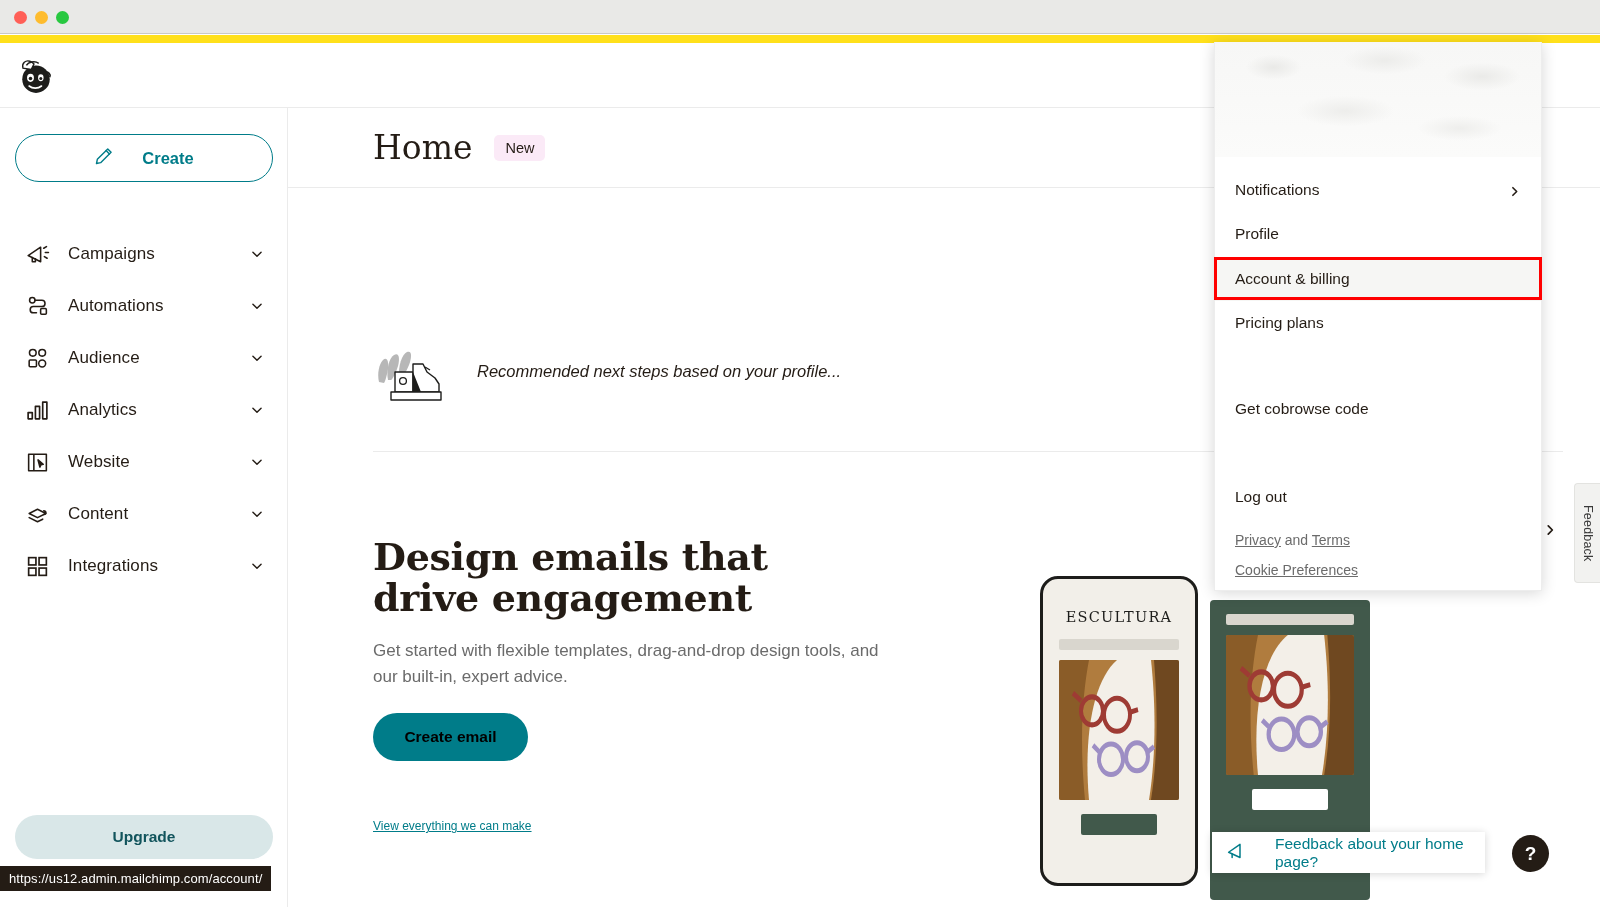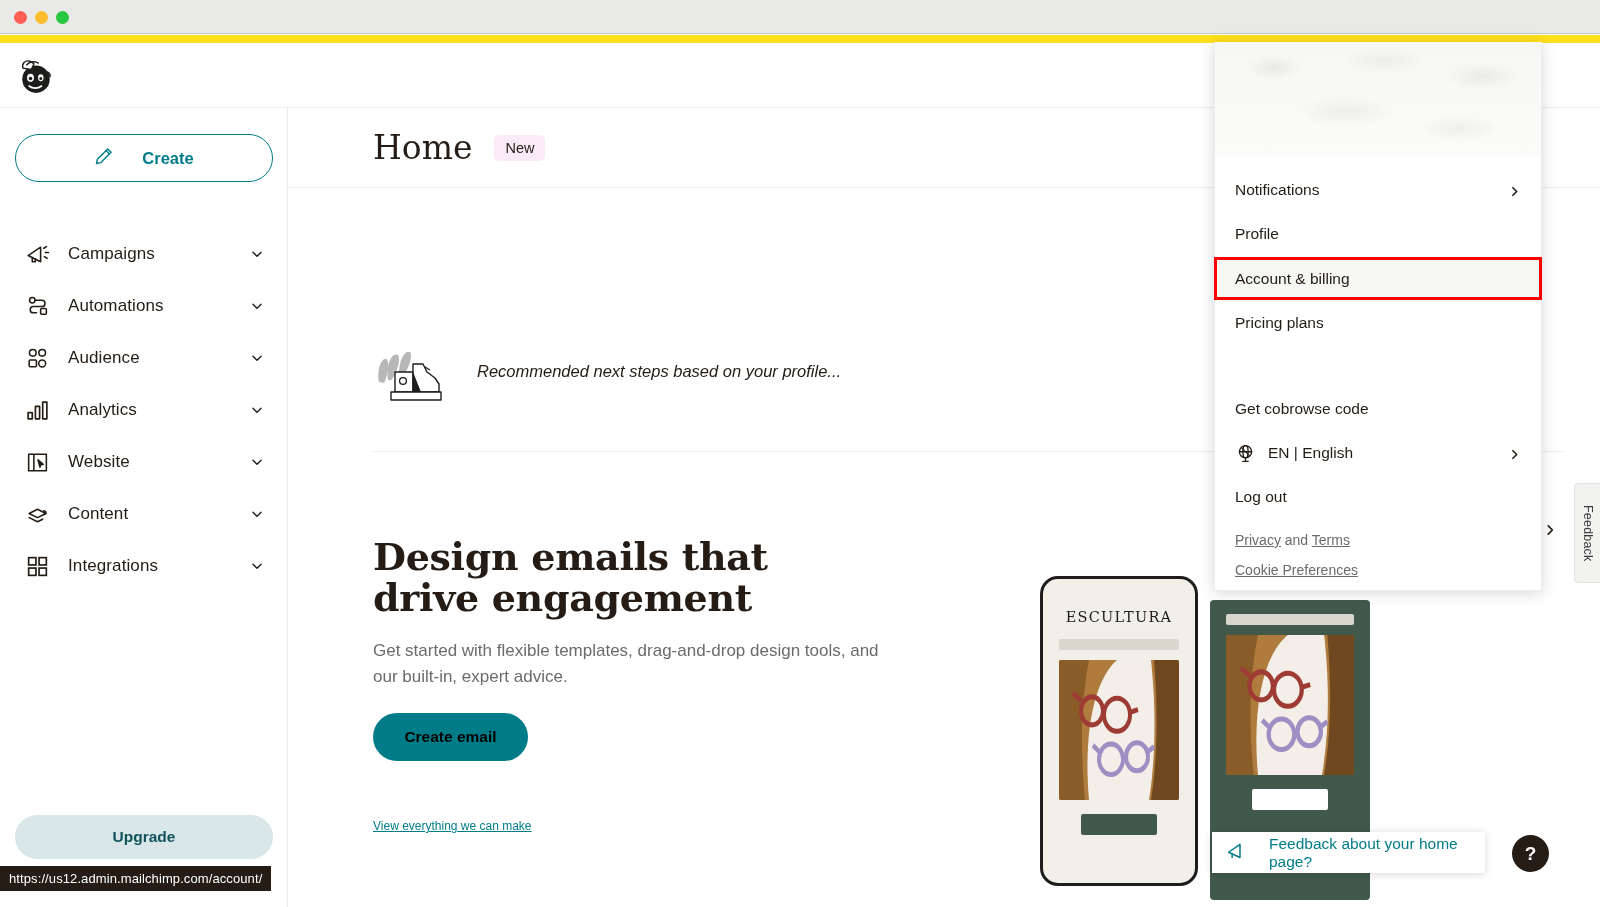--- a/index.html
+++ b/index.html
@@ -197,21 +197,21 @@
   .globe-icon { width: 21px; height: 21px; margin-right: 12px; }
   .dd-legal {
     position: absolute; left: 20px; font-size: 14px; color: #6b6b6b;
   }
   .dd-legal u { color: #6b6b6b; }
 
   
   .feedback-toast {
     position: absolute; left: 1212px; top: 832px; width: 273px; height: 41px;
     background: #ffffff; box-shadow: 0 1px 8px rgba(0,0,0,.17);
-    display: flex; align-items: center; padding-left: 14px; gap: 22px;
+    display: flex; align-items: center; padding-left: 14px; gap: 28px;
     cursor: pointer;
   }
   .feedback-toast span { font-size: 15.5px; color: #007c89; }
   .help-fab {
     position: absolute; left: 1512px; top: 835px; width: 37px; height: 37px;
     border-radius: 50%; background: #241c15; color: #ffffff;
     display: flex; align-items: center; justify-content: center;
     font-size: 19px; font-weight: bold; cursor: pointer;
   }
 
@@ -508,36 +508,20 @@
 
     <div class="dd-item" style="top:259px">
       <span>Pricing plans</span>
     </div>
 
 
     <div class="dd-item" style="top:345px">
       <span>Get cobrowse code</span>
     </div>
 
-    <div class="dd-item" style="top:389px">
-      <span class="globe-icon">
-        <svg viewBox="0 0 24 24" width="21" height="21" fill="none" stroke="#241c15" stroke-width="1.5">
-          <circle cx="12" cy="10" r="7"></circle>
-            <ellipse cx="12" cy="10" rx="3" ry="7"></ellipse>
-          <path d="M5 10h14M12 17v4M9 21h6" stroke-linecap="round"></path>
-          <path d="M7 5l10 10" stroke-width="1.3"></path>
-        </svg>
-      </span>
-      <span>EN | English</span>
-      <span class="arrow">
-        <svg viewBox="0 0 24 24" width="13" height="13" fill="none" stroke="#241c15" stroke-width="3" stroke-linecap="round" stroke-linejoin="round">
-            <path d="M9 5l7 7-7 7"></path>
-          </svg>
-      </span>
-    </div>
 
     <div class="dd-item" style="top:433px">
       <span>Log out</span>
     </div>
 
     <div class="dd-legal" style="top:490px">
       <u>Privacy</u>
       <span>and</span>
       <u>Terms</u>
     </div>

